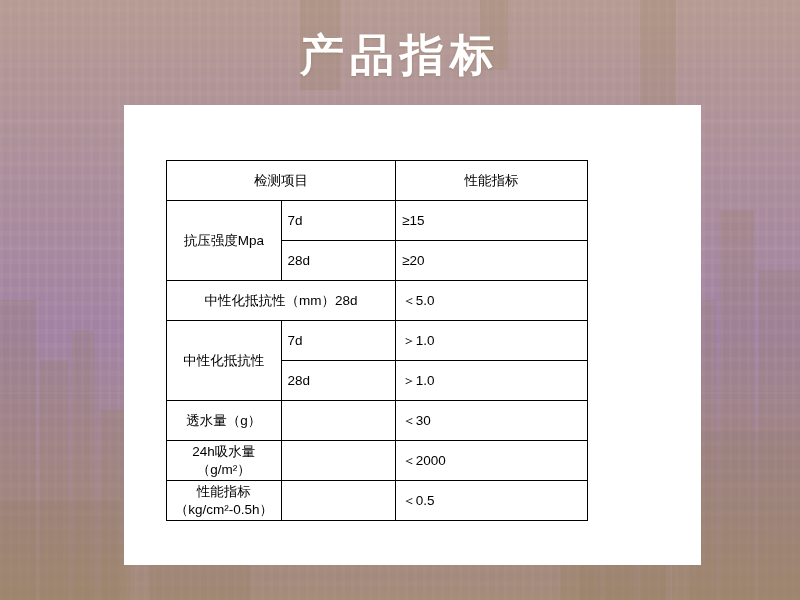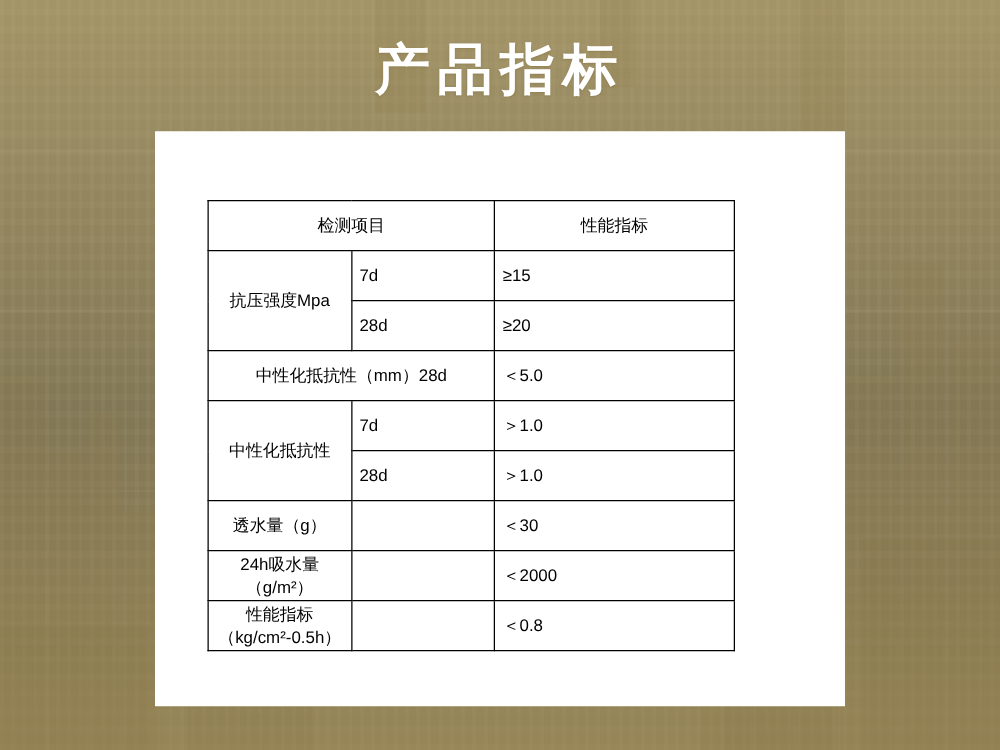--- a/index.html
+++ b/index.html
@@ -9,21 +9,21 @@
   body {
     width: 800px;
     height: 600px;
     overflow: hidden;
     font-family: "Liberation Sans", "DejaVu Sans", sans-serif;
   }
   #slide {
     position: relative;
     width: 800px;
     height: 600px;
-    background: #404040;
+    background: #8b5cf6;
     overflow: hidden;
   }
   
   #bg-texture {
     position: absolute;
     inset: 0;
     background:
       linear-gradient(to bottom, rgba(198,178,118,0.75), rgba(186,166,106,0.55) 55%, rgba(172,152,94,0.8)),
       repeating-linear-gradient(90deg, rgba(255,255,255,0.05) 0 3px, rgba(0,0,0,0.03) 3px 9px),
       repeating-linear-gradient(0deg, rgba(255,255,255,0.04) 0 5px, rgba(0,0,0,0.02) 5px 14px);
@@ -46,20 +46,21 @@
     letter-spacing: 6px;
     text-shadow: 0 1px 2px rgba(120,100,50,0.35);
   }
   #card {
     position: absolute;
     left: 124px;
     top: 105px;
     width: 552px;
     height: 460px;
     background: #ffffff;
+    padding-left: 25px;
   }
   #table-wrap {
     position: absolute;
     left: 42px;
     top: 55px;
     width: 422px;
   }
   table.spec {
     border-collapse: collapse;
     width: 422px;
@@ -176,20 +177,20 @@
 
           <tr>
             <td class="c-item">24h吸水量（g/m²）</td>
             <td class="c-age"></td>
             <td class="c-val">＜2000</td>
           </tr>
 
           <tr>
             <td class="c-item">性能指标（kg/cm²-0.5h）</td>
             <td class="c-age"></td>
-            <td class="c-val">＜0.8</td>
+            <td class="c-val">＜0.5</td>
           </tr>
         </tbody>
       </table>
     </div>
   </div>
 
 </div>
 
 </body></html>

